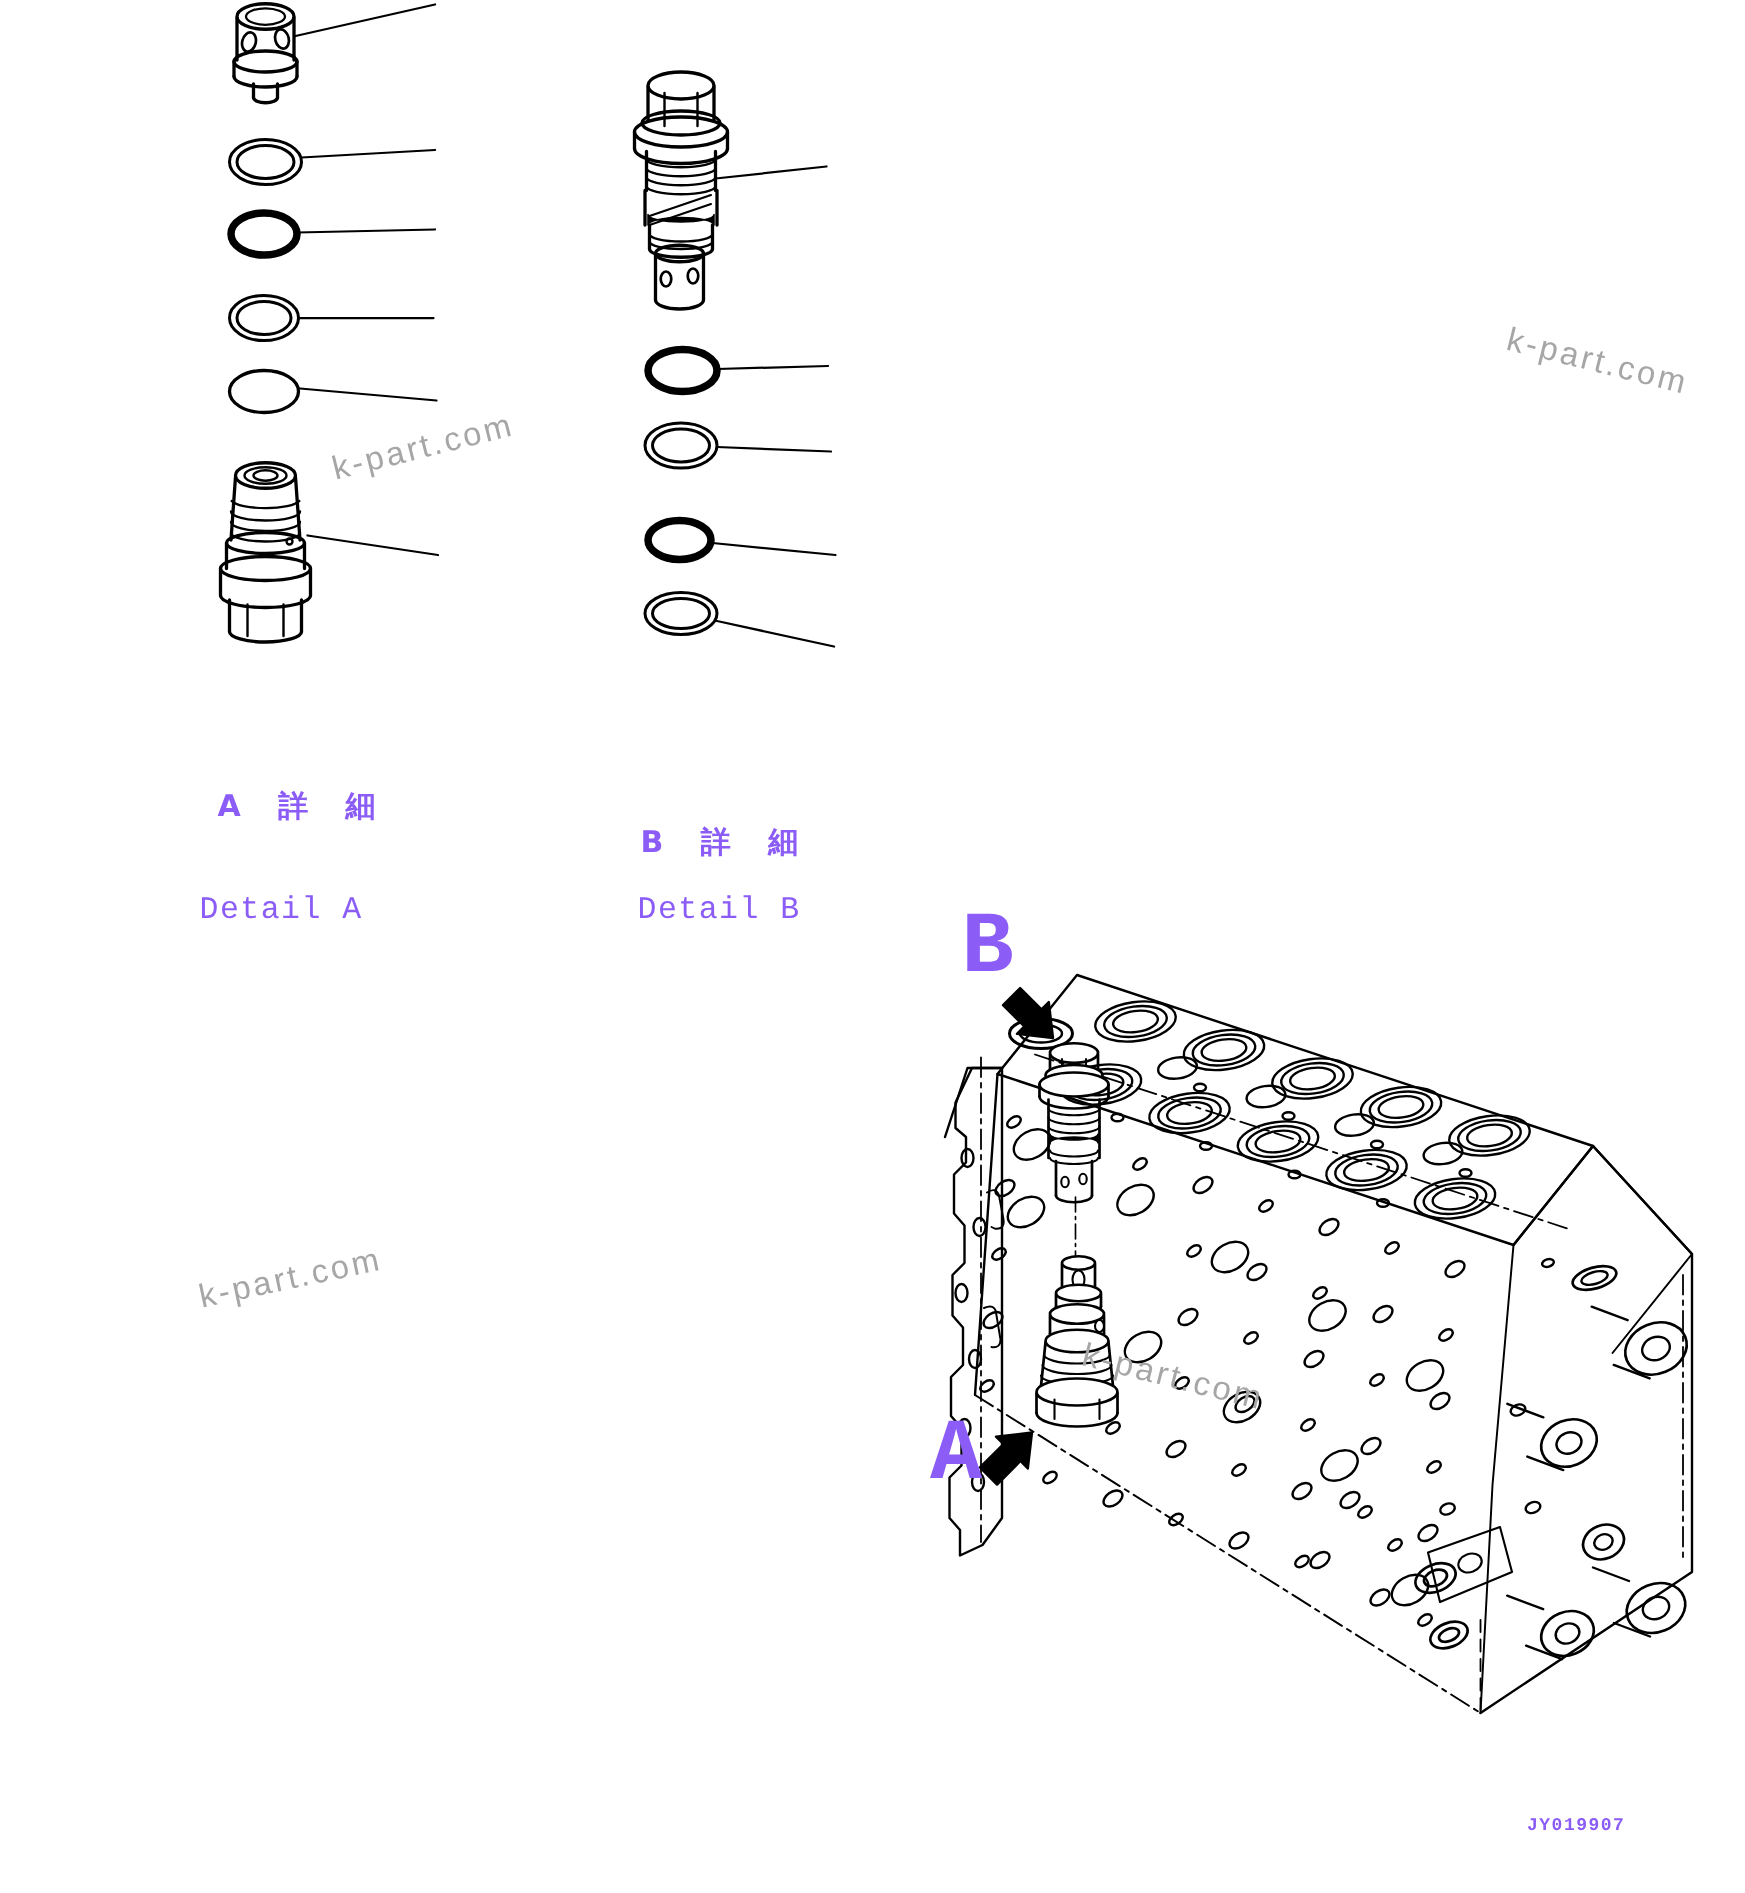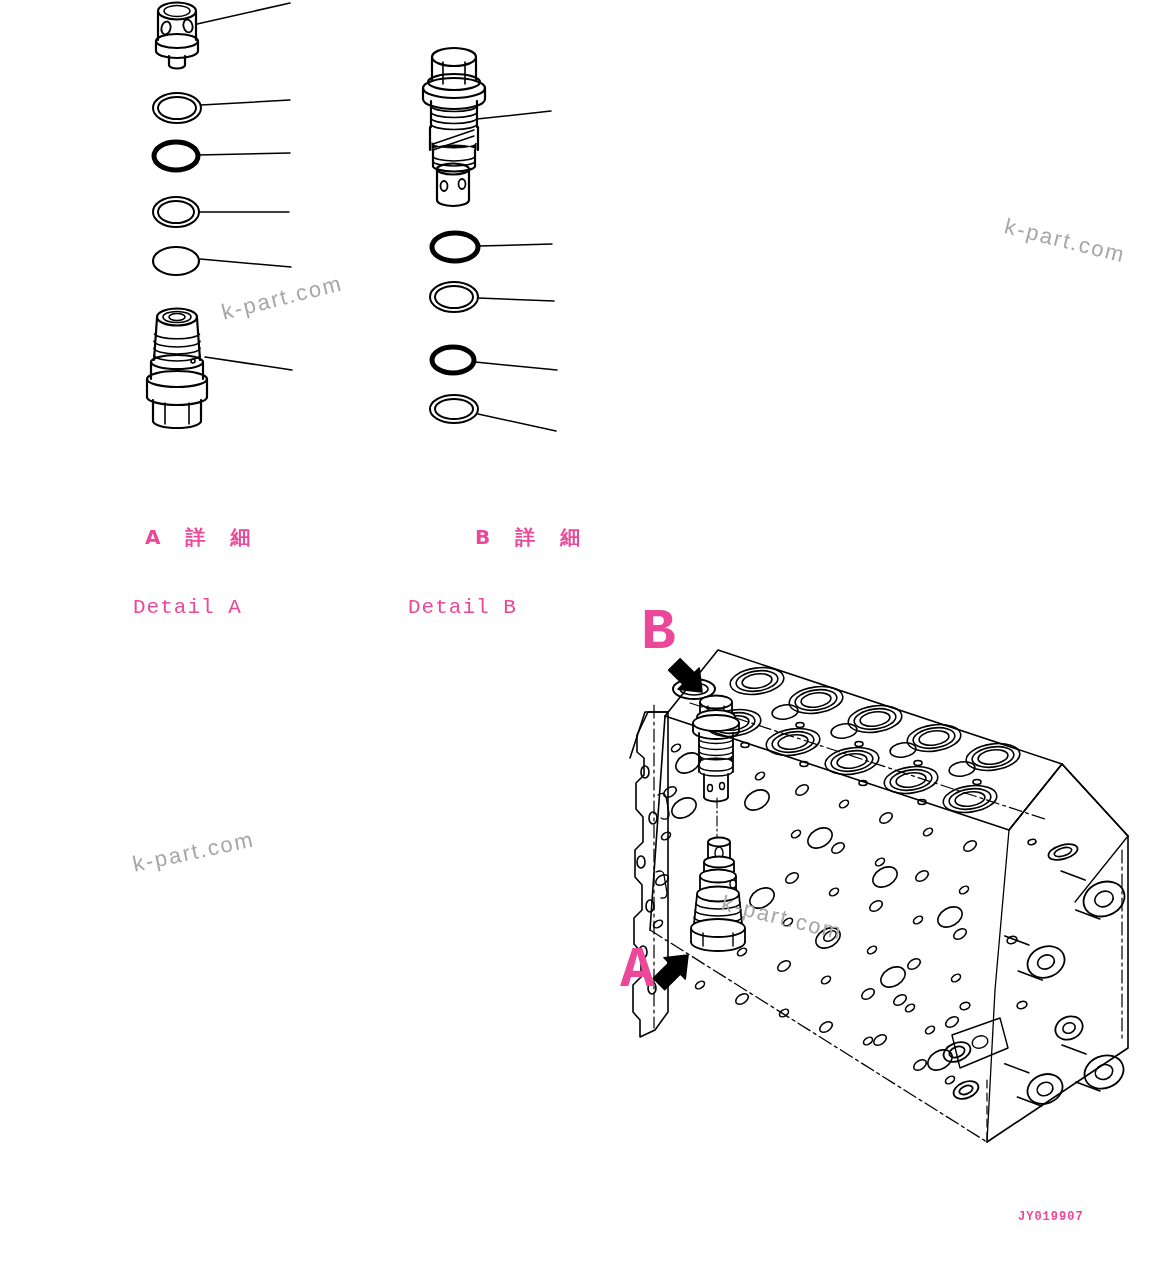--- a/index.html
+++ b/index.html
@@ -1,19 +1,19 @@
 <!DOCTYPE html>
 <html><head>
 <meta charset="utf-8">
 <style>
   html,body{margin:0;padding:0;background:#ffffff;}
   #canvas{position:relative;width:1163px;height:1262px;background:#ffffff;overflow:hidden;
           font-family:"Liberation Mono",monospace;}
   #art{position:absolute;left:0;top:0;}
-  .lbl{position:absolute;color:#ec4899;white-space:pre;}
+  .lbl{position:absolute;color:#8b5cf6;white-space:pre;}
   .jp{font-family:"DejaVu Sans",sans-serif;font-weight:700;font-size:20px;letter-spacing:9px;}
   .en{font-family:"Liberation Mono",monospace;font-weight:400;font-size:21px;letter-spacing:1px;margin-top:44px;}
   .callout{font-family:"Liberation Mono",monospace;font-weight:700;font-size:58px;}
   .dwg{font-family:"Liberation Mono",monospace;font-weight:700;font-size:12px;letter-spacing:1px;}
   .wm{position:absolute;color:#a6a6a6;font-family:"Liberation Sans",sans-serif;font-size:22px;
       letter-spacing:2px;transform-origin:left center;white-space:pre;}
 </style>
 </head>
 <body>
 
@@ -319,22 +319,22 @@
         <path d="M691,942 A27,9 0 0 0 745,942" fill="none"></path>
       </g>
 
       <path d="M702,692 L678,689.2 L682.9,684.3 L668.7,670.1 L680.1,658.7 L694.3,672.9 L699.2,668 Z" fill="#000" stroke="#000"></path>
       <path d="M688,955 L685.2,979 L680.3,974 L664.7,989.7 L653.3,978.3 L669,962.7 L664,957.8 Z" fill="#000" stroke="#000"></path>
     </g>
   </svg>
 
   <div class="lbl jp" style="left:145px;top:524px;">A 詳 細</div>
   <div class="lbl en" style="left:133px;top:552px;">Detail A</div>
-  <div class="lbl jp" style="left:427px;top:524px;margin-left:48px;">B 詳 細</div>
-  <div class="lbl en" style="left:408px;top:552px;">Detail B</div>
+  <div class="lbl jp" style="left:427px;top:548px;">B 詳 細</div>
+  <div class="lbl en" style="left:425px;top:552px;">Detail B</div>
 
   <div class="lbl callout" style="left:641px;top:600px;">B</div>
   <div class="lbl callout" style="left:620px;top:938px;">A</div>
 
   <div class="lbl dwg" style="left:1018px;top:1210px;">JY019907</div>
 
   <div class="wm" style="left:1005px;top:213px;transform:rotate(14deg);">k-part.com</div>
   <div class="wm" style="left:222px;top:300px;transform:rotate(-14deg);">k-part.com</div>
   <div class="wm" style="left:133px;top:852px;transform:rotate(-12deg);">k-part.com</div>
   <div class="wm" style="left:722px;top:890px;transform:rotate(14deg);">k-part.com</div>

